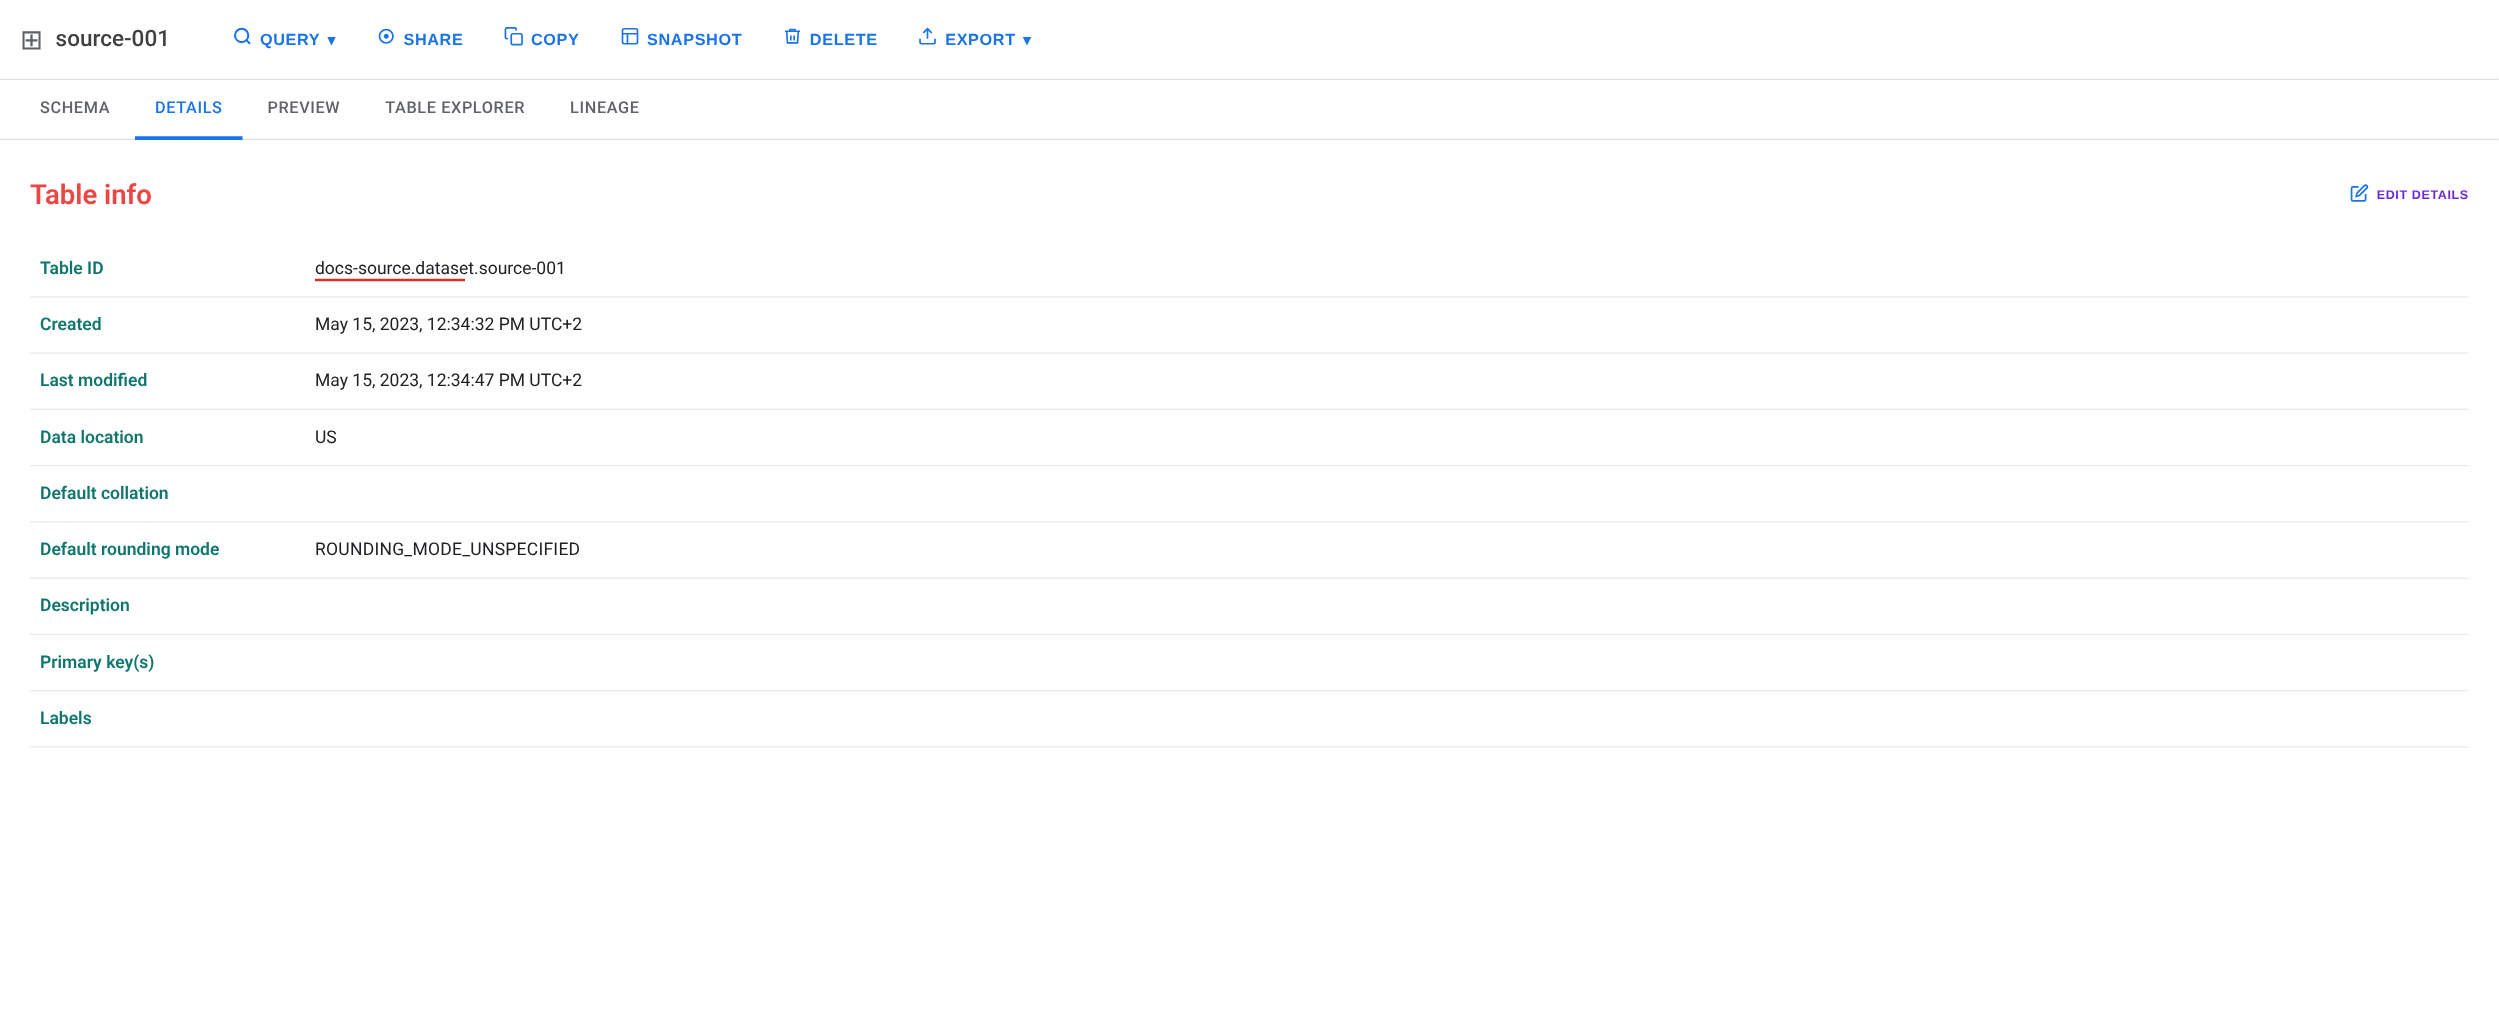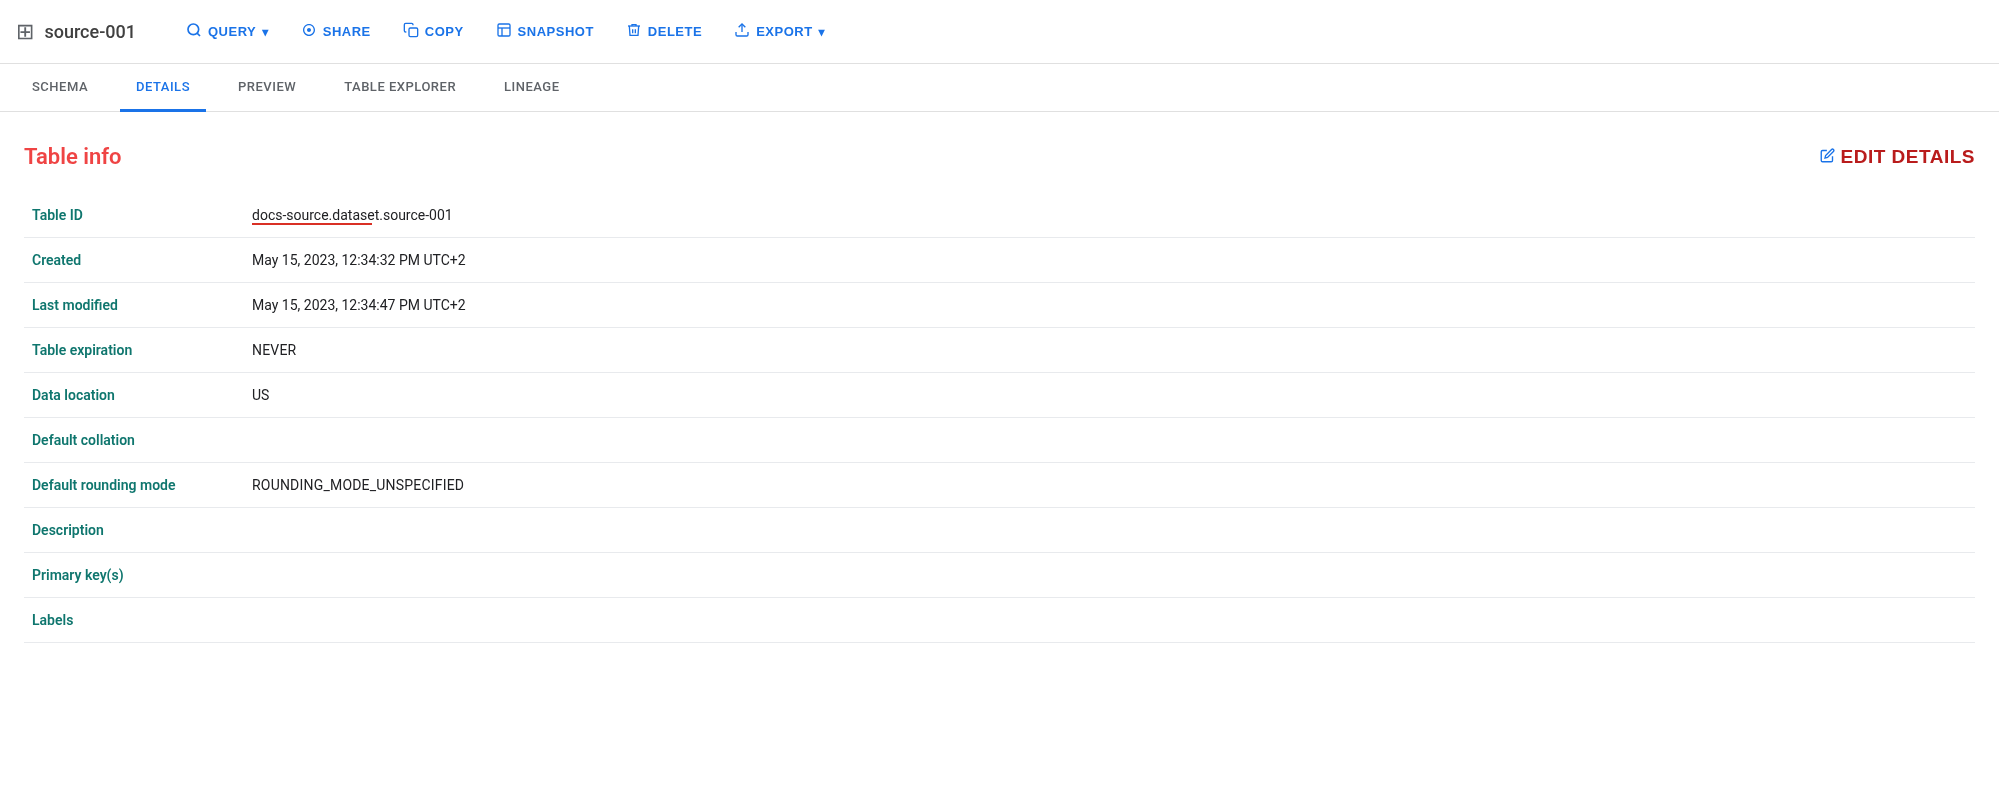--- a/index.html
+++ b/index.html
@@ -58,21 +58,21 @@
       font-size: 12px;
     }
 
     
     .tabs {
       display: flex;
       align-items: center;
       border-bottom: 1px solid #e0e0e0;
       padding: 0 16px;
       height: 48px;
-      gap: 16px;
+      gap: 4px;
     }
     .tab {
       display: flex;
       align-items: center;
       padding: 0 16px;
       height: 48px;
       cursor: pointer;
       font-size: 13px;
       font-weight: 500;
       letter-spacing: 0.5px;
@@ -102,22 +102,22 @@
       font-size: 22px;
       font-weight: 600;
       color: #ef4444;
     }
     .edit-details-btn {
       display: flex;
       align-items: center;
       gap: 6px;
       background: none;
       border: none;
-      color: #b91c1c;
-      font-size: 19px;
+      color: #6d28d9;
+      font-size: 10px;
       font-weight: 600;
       letter-spacing: 0.5px;
       cursor: pointer;
       text-transform: uppercase;
     }
     .edit-icon {
       font-size: 15px;
     }
 
     
@@ -283,24 +283,20 @@
       </tr>
       <tr>
         <td class="label-cell">Created</td>
         <td class="value-cell">May 15, 2023, 12:34:32 PM UTC+2</td>
       </tr>
       <tr>
         <td class="label-cell">Last modified</td>
         <td class="value-cell">May 15, 2023, 12:34:47 PM UTC+2</td>
       </tr>
       <tr>
-        <td class="label-cell">Table expiration</td>
-        <td class="value-cell uppercase-val">NEVER</td>
-      </tr>
-      <tr>
         <td class="label-cell">Data location</td>
         <td class="value-cell">US</td>
       </tr>
       <tr>
         <td class="label-cell">Default collation</td>
         <td class="value-cell"></td>
       </tr>
       <tr>
         <td class="label-cell">Default rounding mode</td>
         <td class="value-cell uppercase-val">ROUNDING_MODE_UNSPECIFIED</td>

